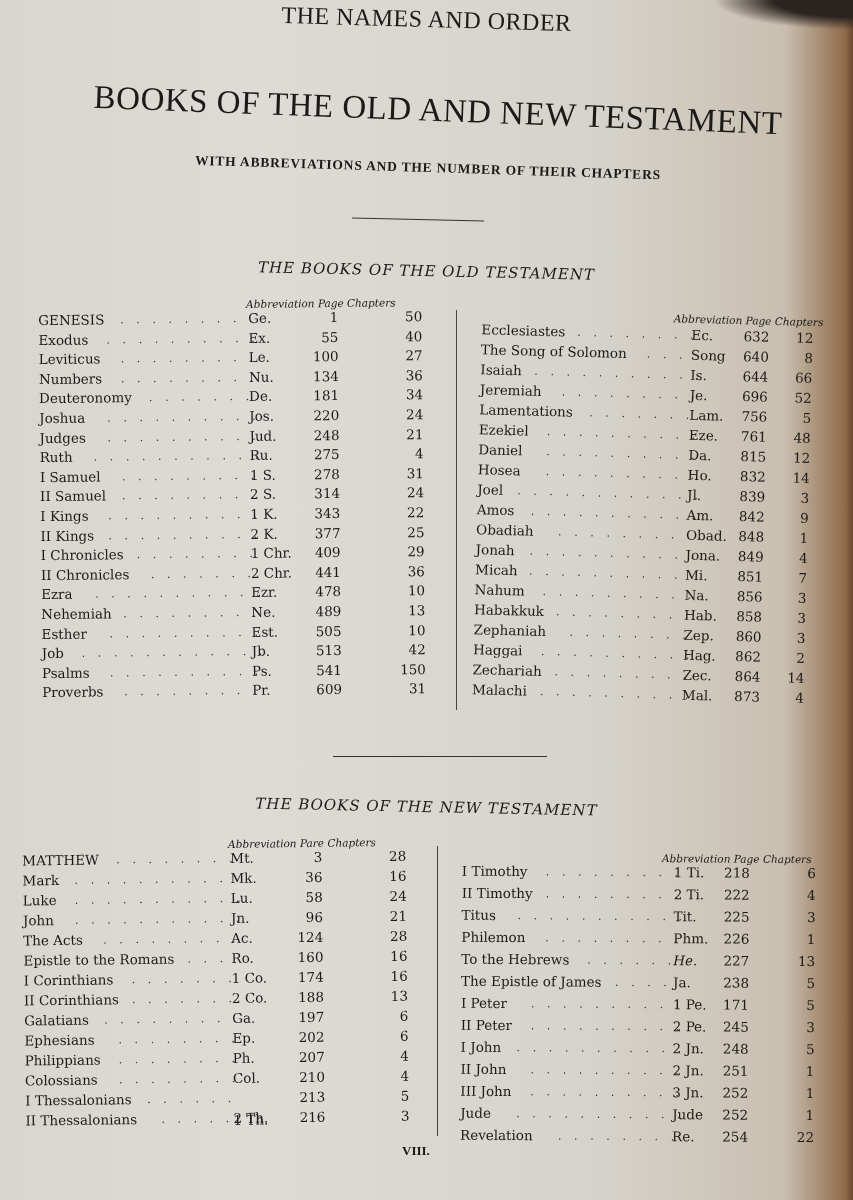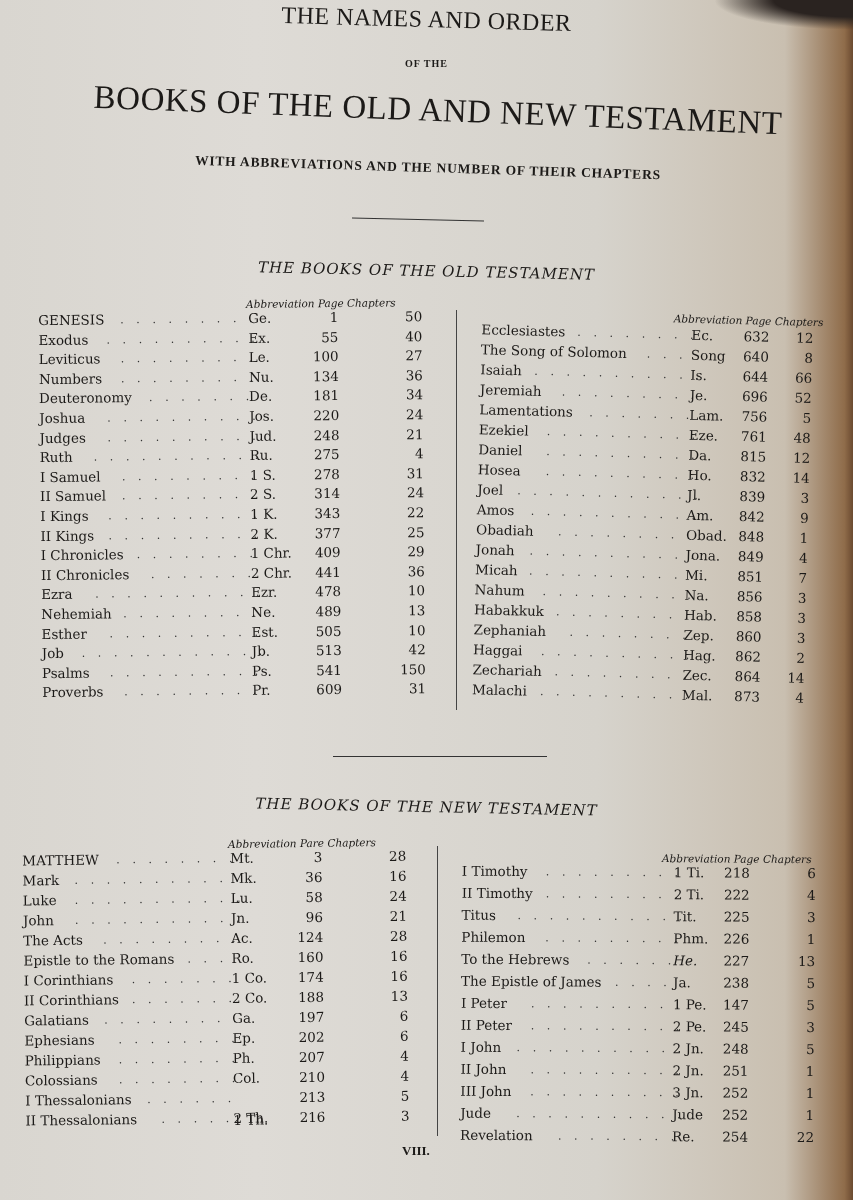--- a/index.html
+++ b/index.html
@@ -58,21 +58,20 @@
       font-family: "Liberation Serif", serif; font-weight: bold;
     }
   </style>
 </head>
 <body>
 
 <div class="corner-shadow"></div>
 
 <div class="page">
   <div class="title1">THE NAMES AND ORDER</div>
-  <div class="title2">OF THE</div>
   <div class="title3">BOOKS OF THE OLD AND NEW TESTAMENT</div>
   <div class="title4">WITH ABBREVIATIONS AND THE NUMBER OF THEIR CHAPTERS</div>
   <div class="rule" style="left:352px; top:219px; width:132px; transform:rotate(1.2deg);"></div>
 
   <div class="section-heading" style="top:262px; transform:rotate(1.3deg);">THE BOOKS OF THE OLD TESTAMENT</div>
 
   <div class="col" id="ot-left" style="left:38px; top:298px; width:400px; transform:rotate(-0.6deg);">
     <div class="col-head" style="left:208px; top:0;">
       <span>Abbreviation</span>
       <span>Page</span>
@@ -518,21 +517,21 @@
         <span class="name">The Epistle of James</span>
         <span class="dots" style="left: 154px; letter-spacing: 12.6px;">....</span>
         <span class="abbr" style="left:212px;">Ja.</span>
         <span class="page" style="left:250px;">238</span>
         <span class="chap" style="left:322px;">5</span>
       </div>
       <div class="row" style="top: 144px; width: 100%;">
         <span class="name">I Peter</span>
         <span class="dots" style="left: 70px; letter-spacing: 12.6px;">..........</span>
         <span class="abbr" style="left:212px;">1 Pe.</span>
-        <span class="page" style="left:250px;">147</span>
+        <span class="page" style="left:250px;">171</span>
         <span class="chap" style="left:322px;">5</span>
       </div>
       <div class="row" style="top: 166px; width: 100%;">
         <span class="name">II Peter</span>
         <span class="dots" style="left: 70px; letter-spacing: 12.6px;">..........</span>
         <span class="abbr" style="left:212px;">2 Pe.</span>
         <span class="page" style="left:250px;">245</span>
         <span class="chap" style="left:322px;">3</span>
       </div>
       <div class="row" style="top: 188px; width: 100%;">

